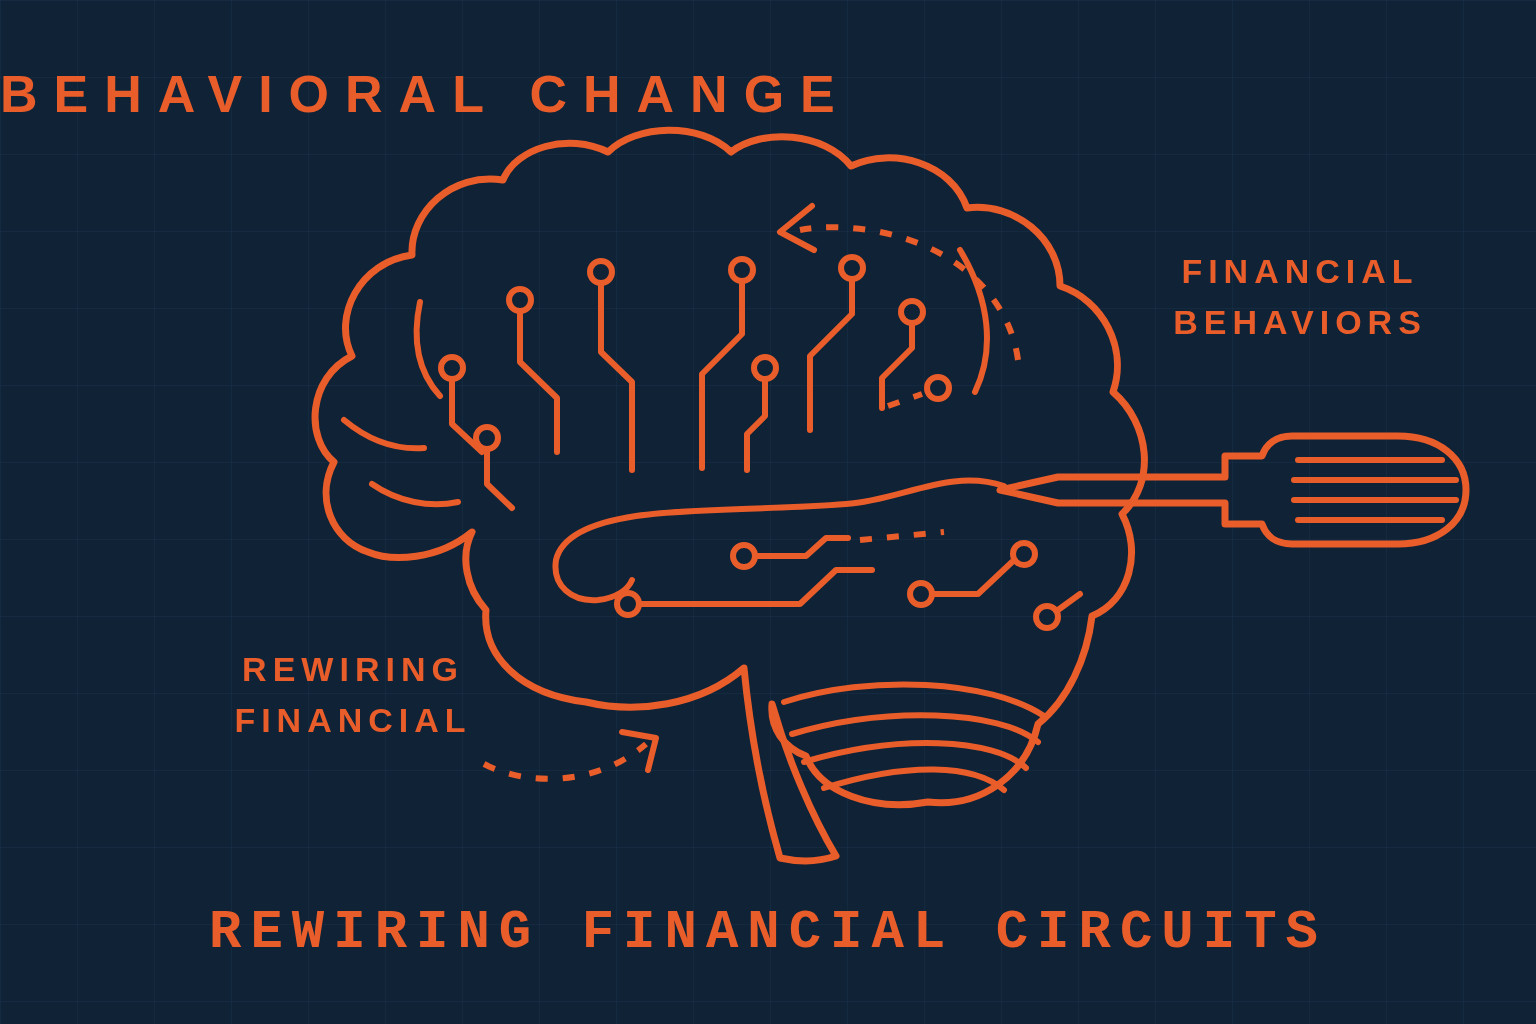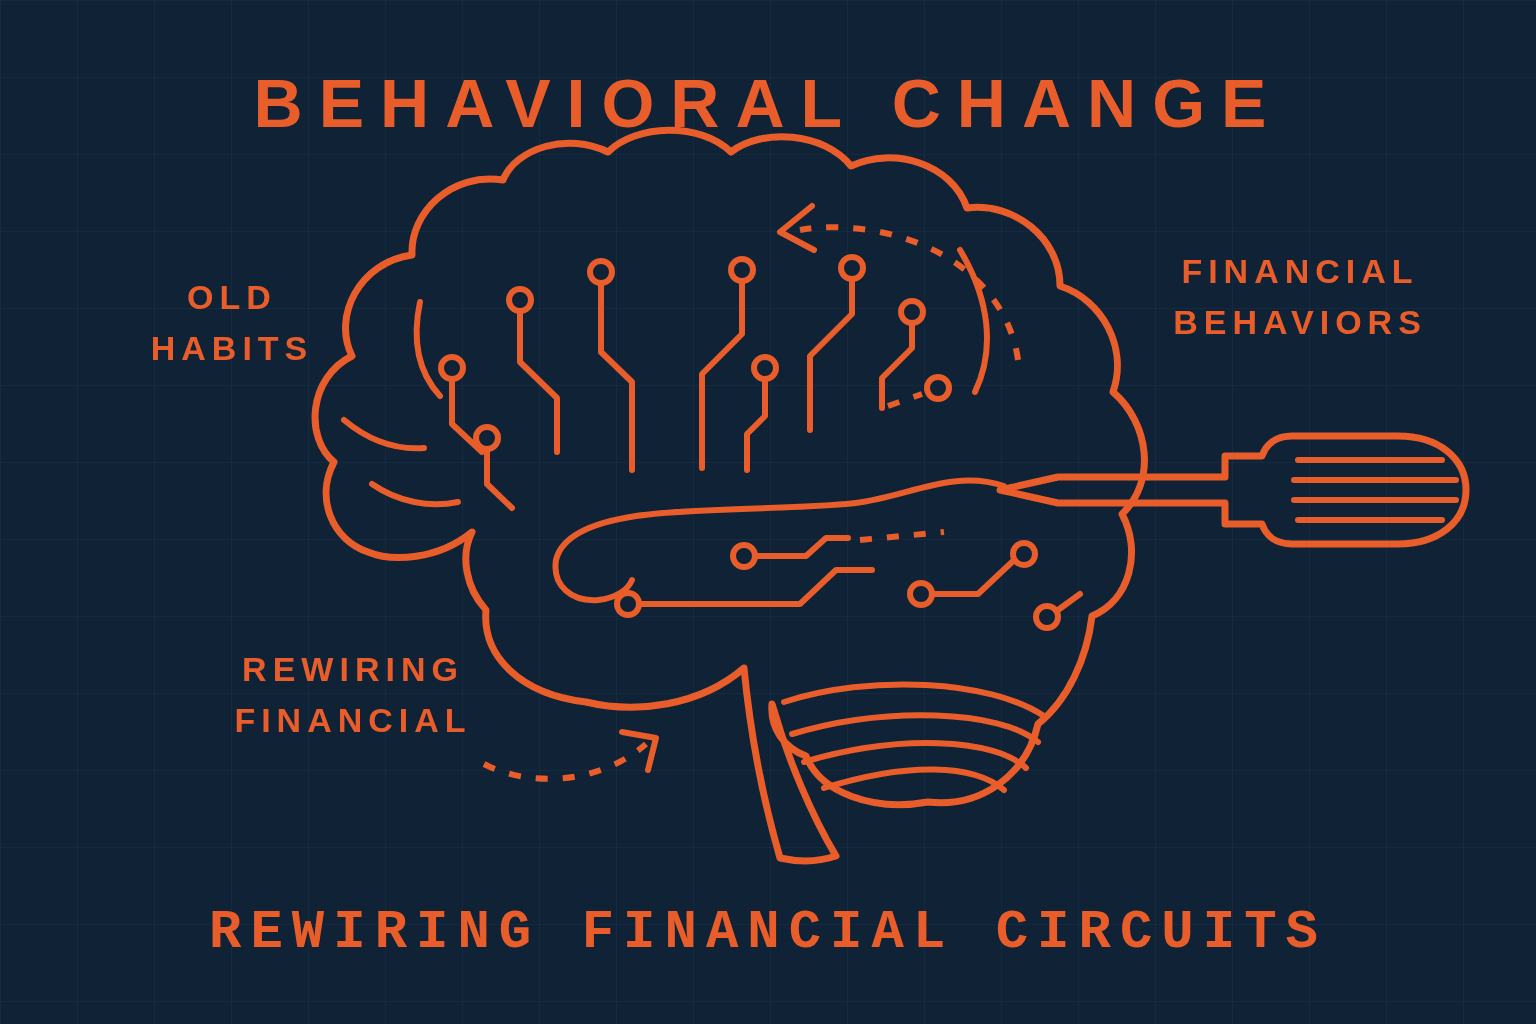--- a/index.html
+++ b/index.html
@@ -20,22 +20,22 @@
     font-family:"Liberation Sans","DejaVu Sans",sans-serif;
     color:var(--accent);
   }
   svg{position:absolute;left:0;top:0;}
   .stroke{fill:none;stroke:var(--accent);stroke-width:7;stroke-linejoin:round;stroke-linecap:round;}
   .thin{stroke-width:6;}
   .node{fill:var(--background);stroke:var(--accent);stroke-width:6;}
   .dashed{stroke-dasharray:12 15;stroke-linecap:butt;}
   .txt{position:absolute;font-weight:700;}
   .title-top{
-    left:0;top:64px;width:1536px;text-align:center;
-    font-size:68px;letter-spacing:16px;
+    left:0;top:64px;width:1536px;text-align:left;
+    font-size:52px;letter-spacing:16px;
   }
   .title-bottom{
     left:0;top:902px;width:1536px;text-align:center;
     font-size:54px;letter-spacing:9px;font-family:Liberation Mono, monospace;
   }
   .label{font-size:34px;letter-spacing:6px;line-height:51px;text-align:center;}
   .label-old{left:82px;top:272px;width:300px;}
   .label-new{left:1125px;top:246px;width:350px;}
   .label-rewire{left:178px;top:644px;width:350px;}
   .label .line{display:block;}
@@ -149,24 +149,20 @@
         <path class="stroke thin" d="M 1298 460 L 1442 460"></path>
         <path class="stroke thin" d="M 1294 480 L 1456 480"></path>
         <path class="stroke thin" d="M 1294 500 L 1456 500"></path>
         <path class="stroke thin" d="M 1298 520 L 1442 520"></path>
       </g>
     </g>
   </svg>
 
   <div class="txt title-top">BEHAVIORAL CHANGE</div>
 
-  <div class="txt label label-old">
-    <span class="line">OLD</span>
-    <span class="line">HABITS</span>
-  </div>
 
   <div class="txt label label-new">
     <span class="line">FINANCIAL</span>
     <span class="line">BEHAVIORS</span>
   </div>
 
   <div class="txt label label-rewire">
     <span class="line">REWIRING</span>
     <span class="line">FINANCIAL</span>
   </div>

